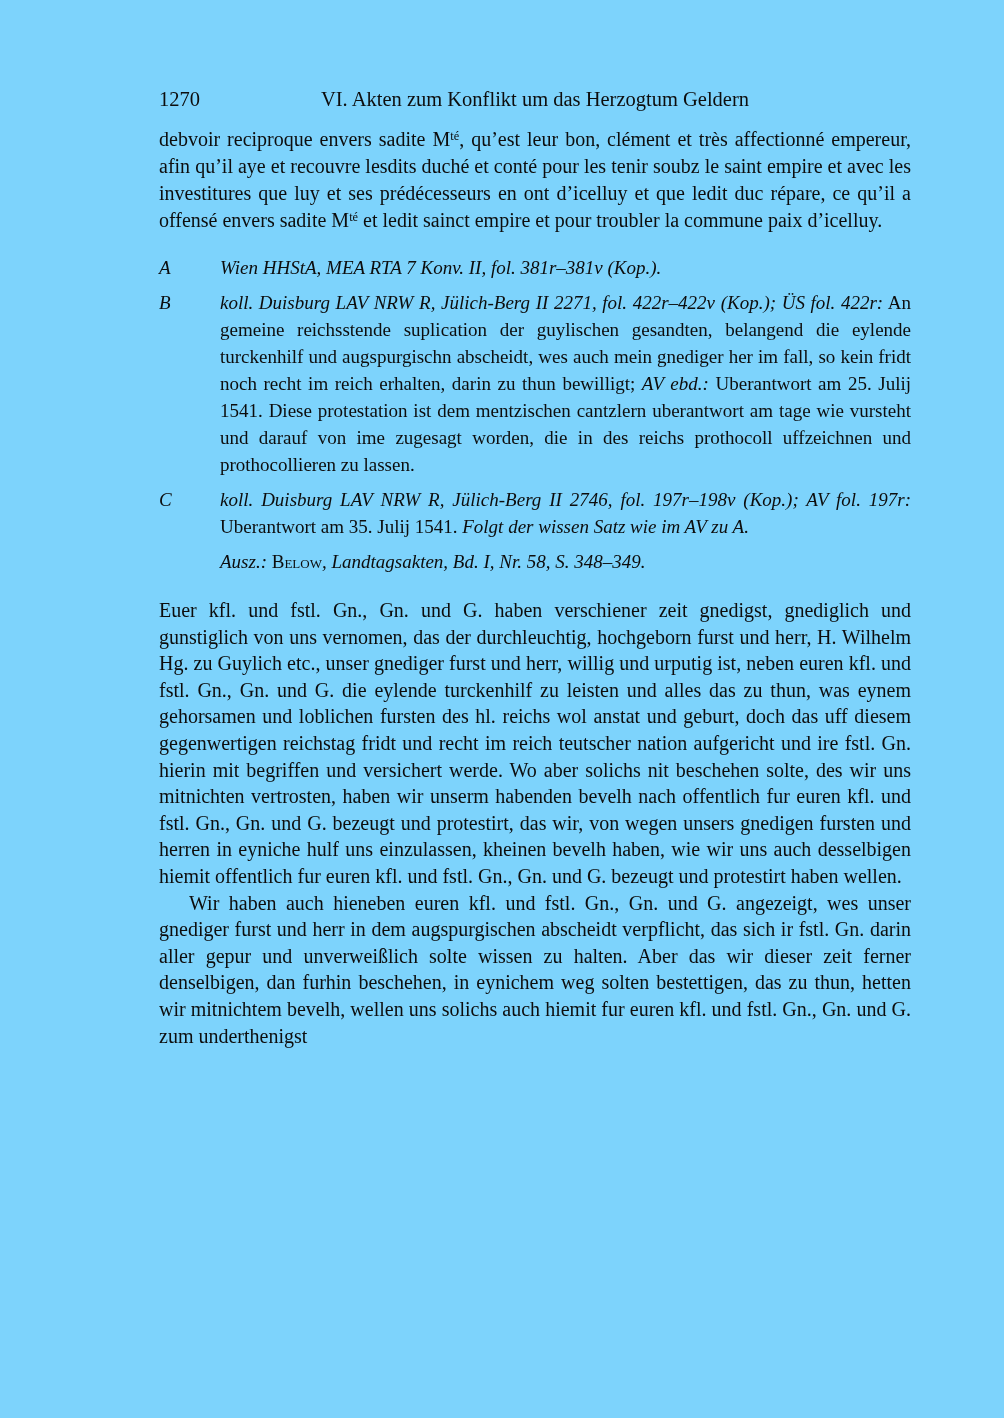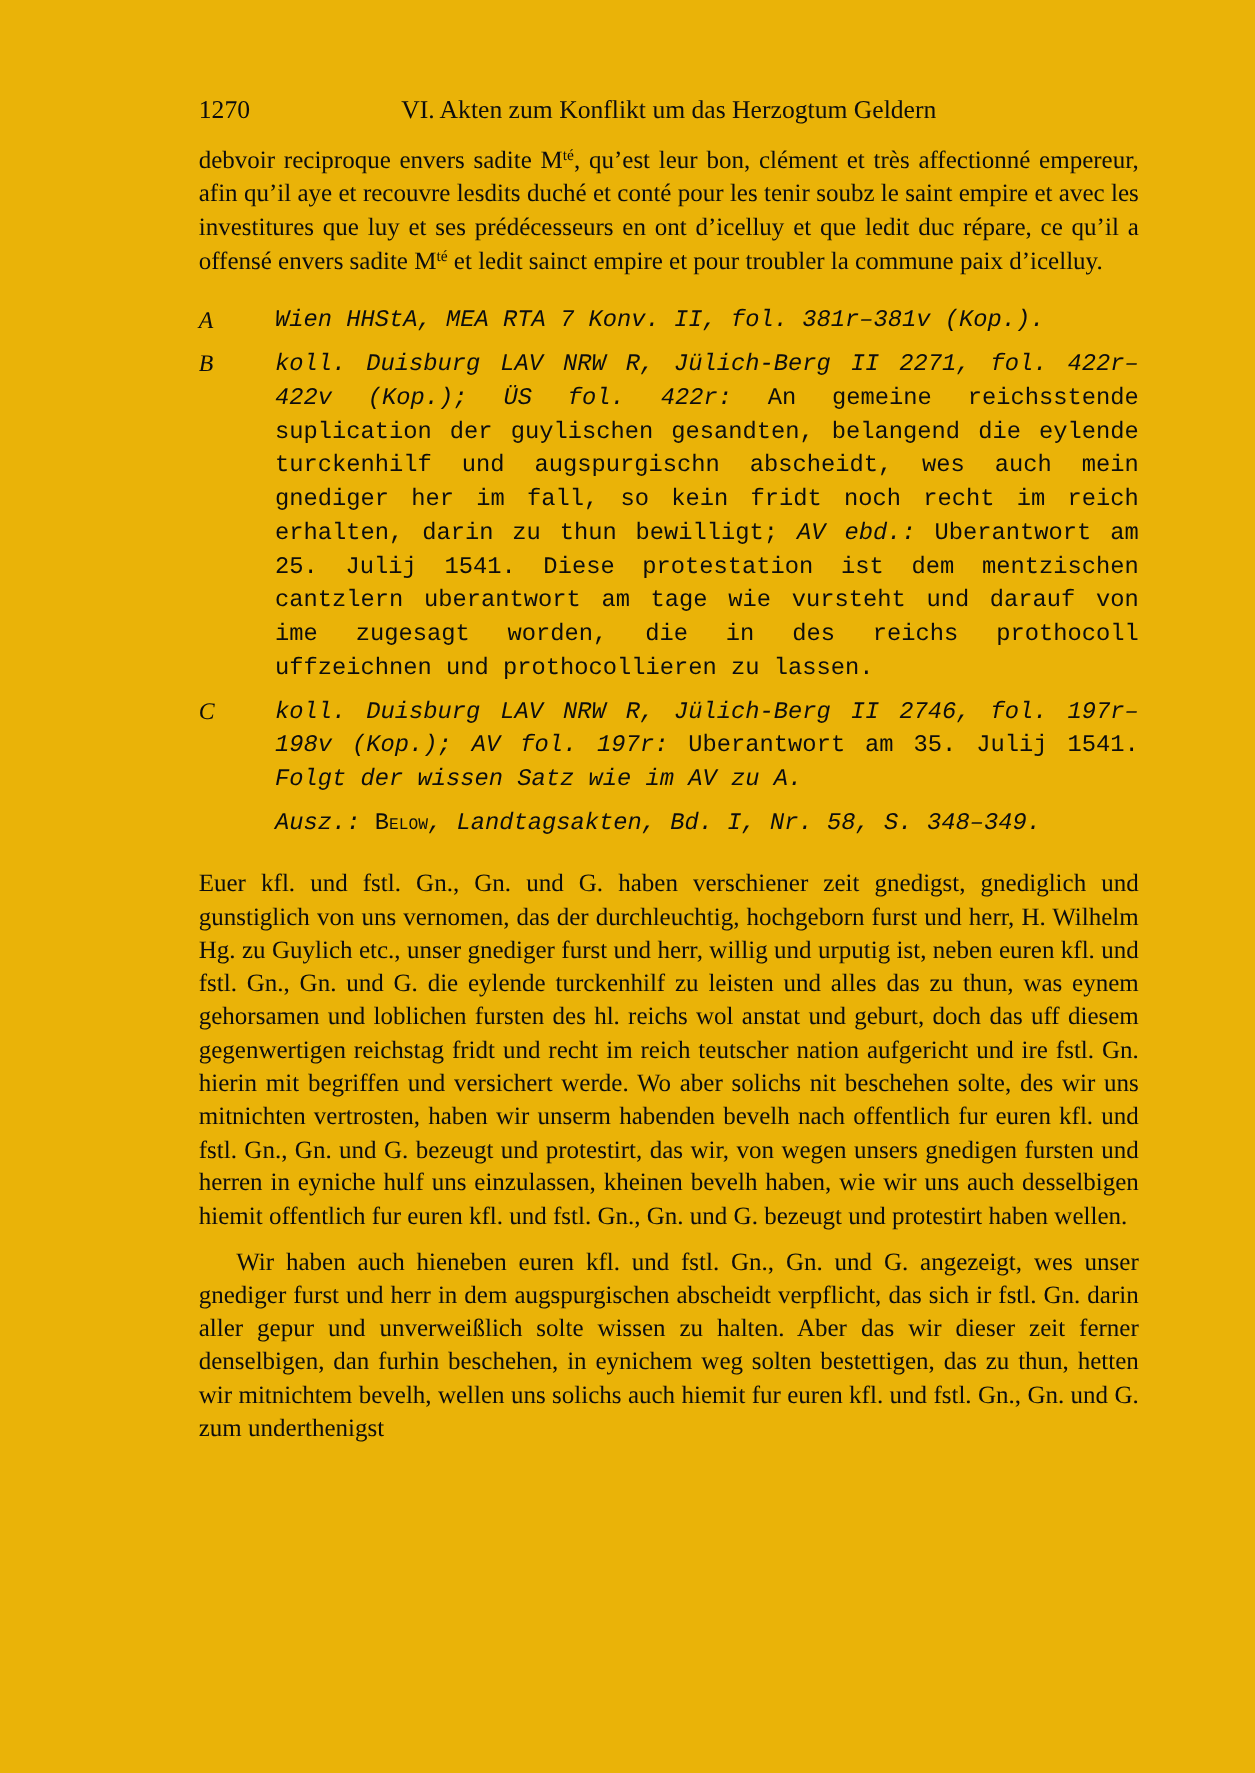--- a/index.html
+++ b/index.html
@@ -4,21 +4,21 @@
 <style>
   html, body {
     margin: 0;
     padding: 0;
     background: #ffffff;
   }
   .page {
     position: relative;
     width: 1004px;
     height: 1418px;
-    background: #eab308;
+    background: #7dd3fc;
     color: #0d0d0d;
     font-family: "Liberation Serif", serif;
     overflow: hidden;
   }
   .content {
     position: absolute;
     left: 159px;
     top: 74px;
     width: 752px;
   }
@@ -29,20 +29,21 @@
     font-size: 20.5px;
     line-height: 28px;
   }
   .page-number {
     position: absolute;
     left: 0;
     top: 0;
   }
   .running-title {
     text-align: center;
+    margin-top: 11px;
   }
   
   .intro {
     margin-top: 13px;
     font-size: 20px;
     line-height: 27px;
     text-align: justify;
   }
   sup {
     font-size: 0.62em;
@@ -77,40 +78,38 @@
     margin-bottom: 8px;
   }
   .source-label {
     flex: none;
     width: 61px;
     font-style: italic;
   }
   .source-text {
     flex: 1;
     text-align: justify;
-    font-family: Liberation Mono, monospace;
   }
   .excerpt-row {
     margin-bottom: 0;
   }
   .it { font-style: italic; }
   .sc { font-variant: small-caps; }
   
   .body-text {
     margin-top: 22px;
     font-size: 20px;
     line-height: 26.6px;
     text-align: justify;
   }
   .body-text p {
     margin: 0;
   }
   .body-text p.indent {
     text-indent: 30px;
-    margin-top: 10px;
   }
 </style>
 </head>
 <body>
 
 <div class="page">
   <div class="content">
 
     <div class="page-header">
       <span class="page-number">1270</span>

